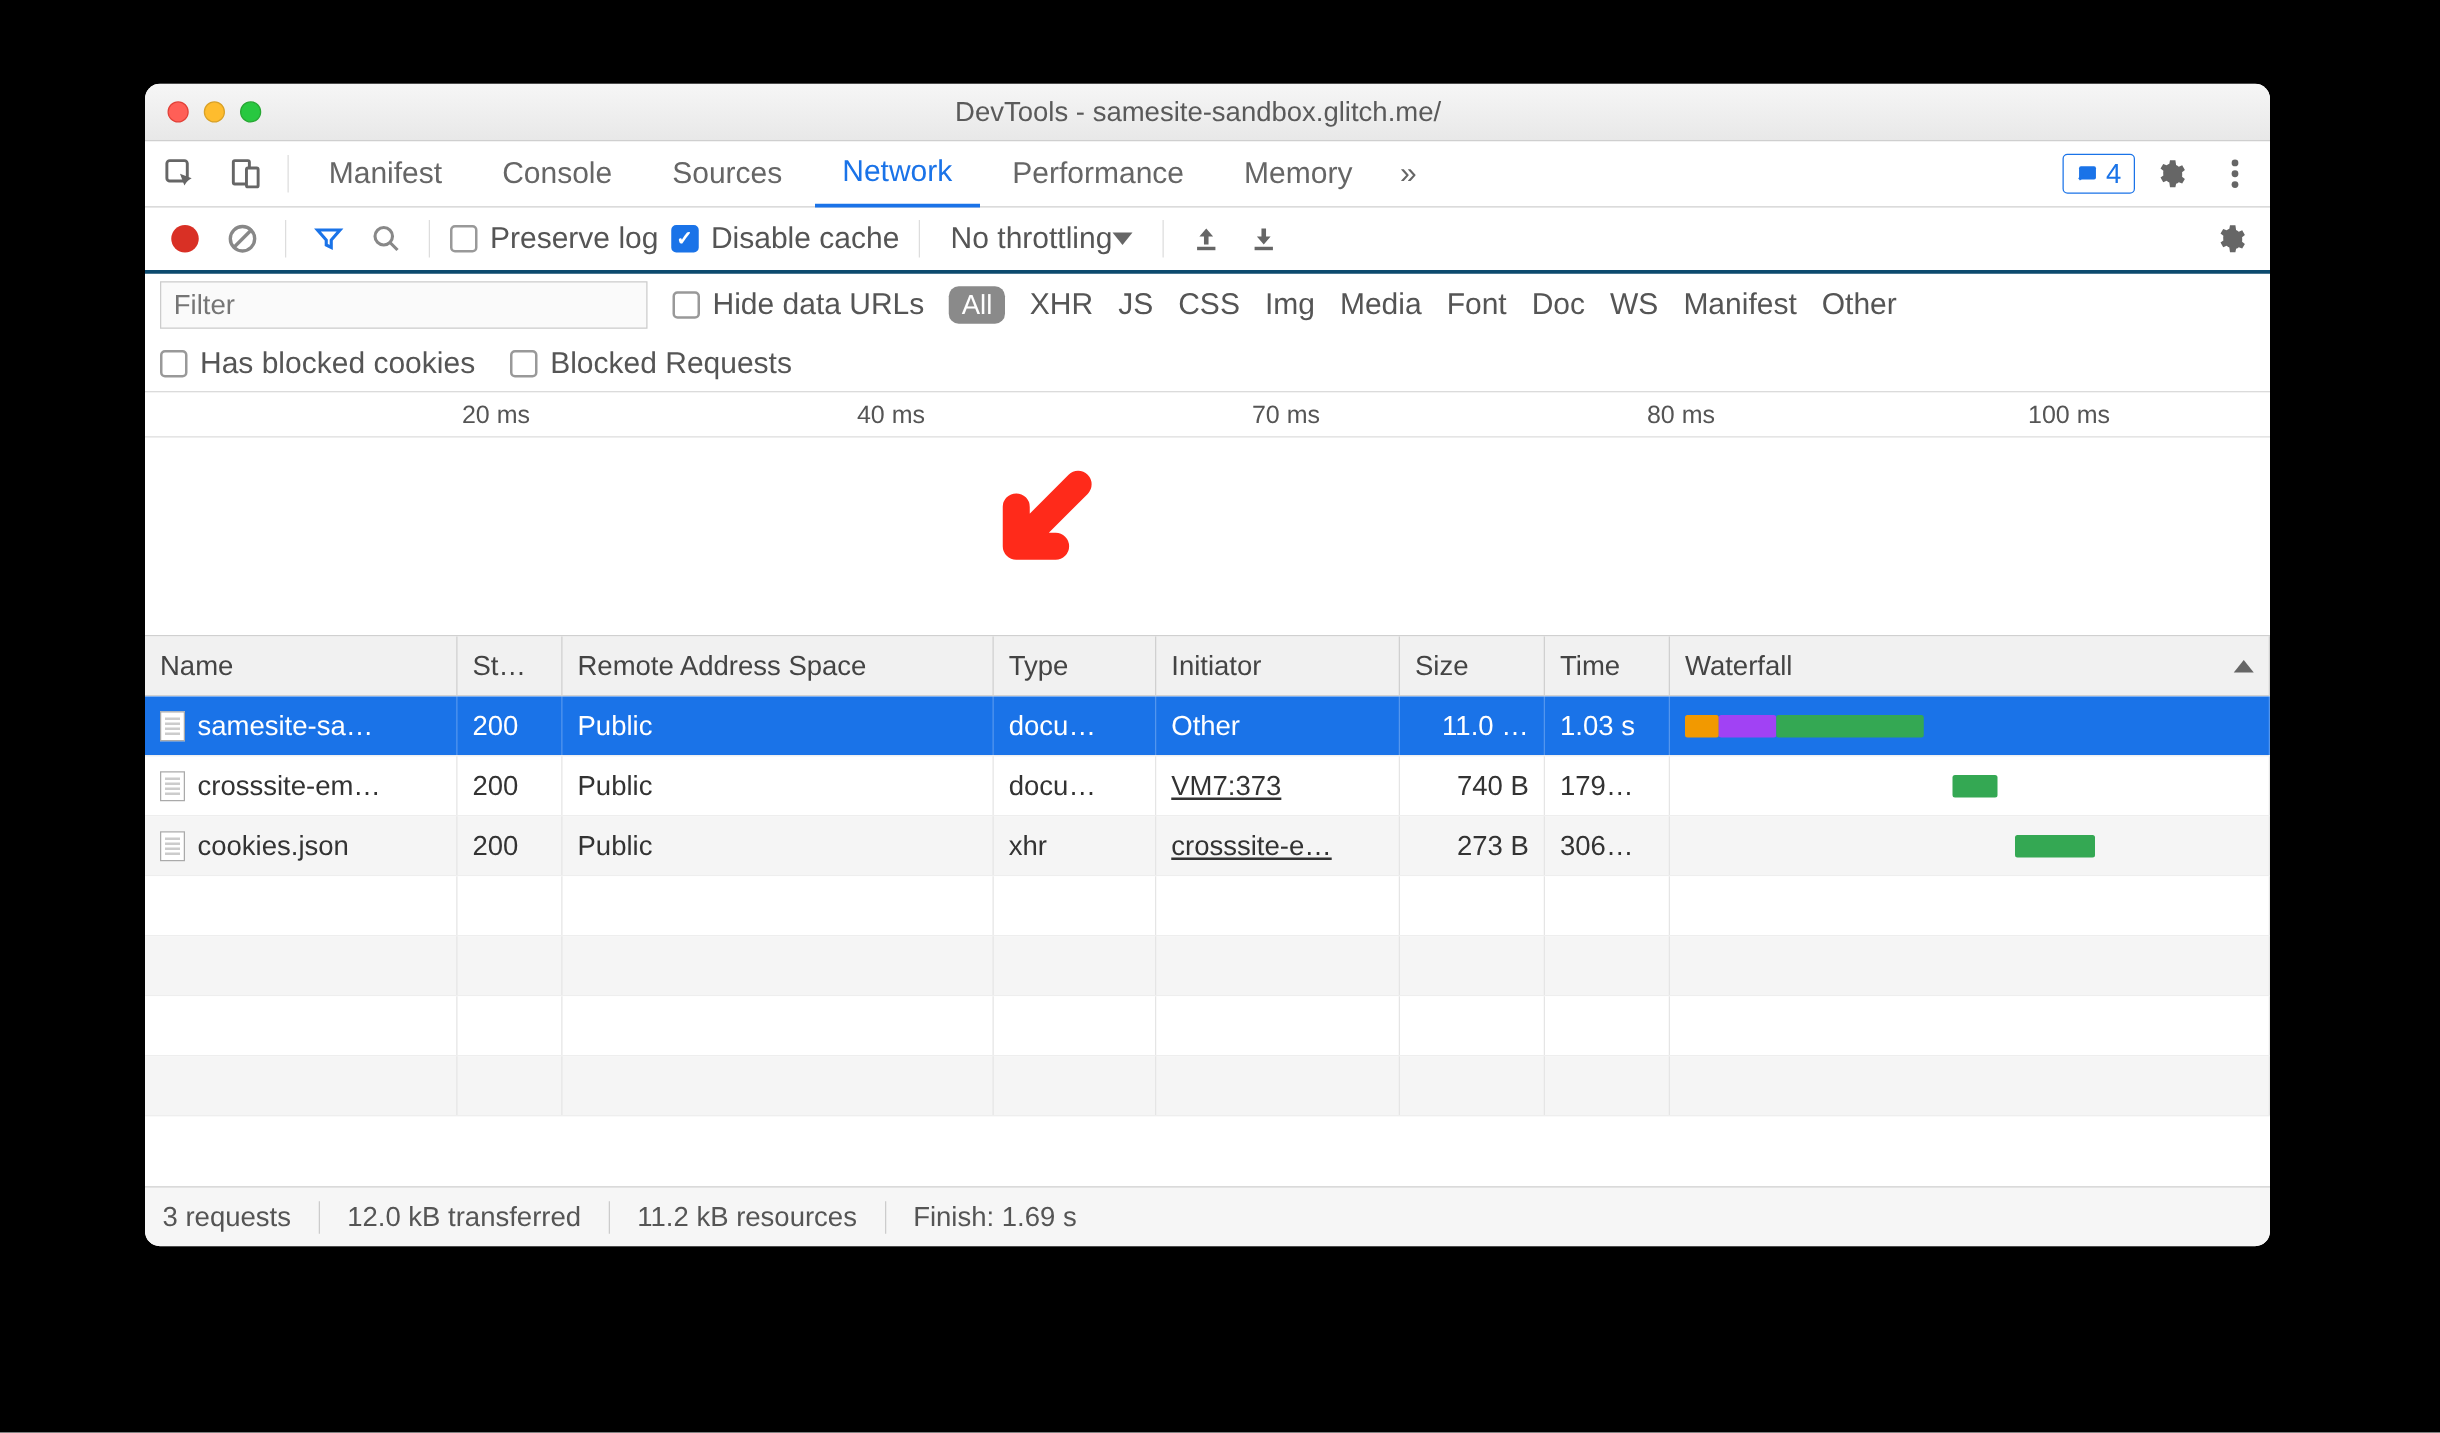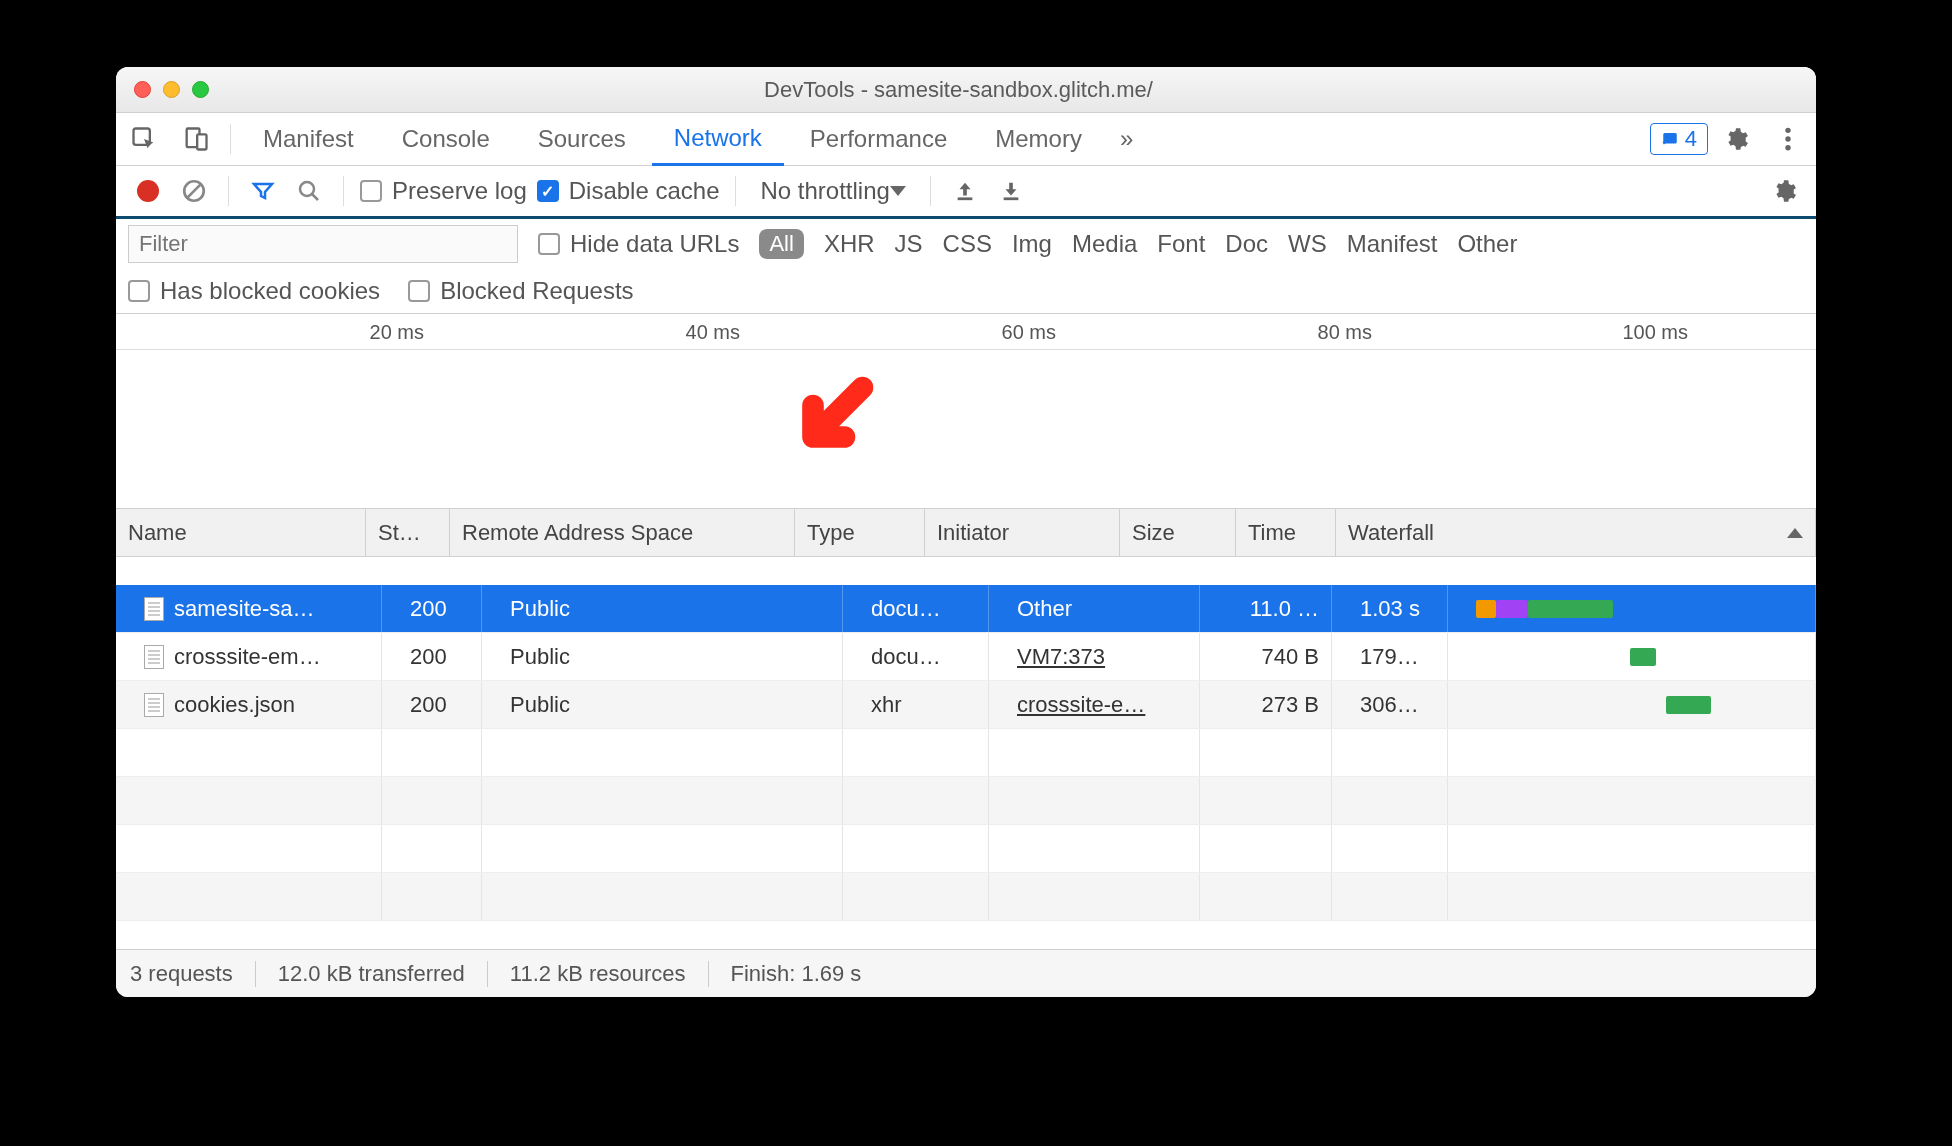--- a/index.html
+++ b/index.html
@@ -54,33 +54,33 @@
   .filter-row2 { width:100%; display:flex; gap:28px; align-items:center; }
   
   .timeline {
     height: 195px; border-bottom:1px solid #d0d0d0; position:relative; background:#fff;
   }
   .timeline-ticks { height:36px; border-bottom:1px solid #ddd; display:flex; font-size:20px; color:#555;}
   .tick { flex:1; text-align:right; padding-right:8px; line-height:36px; border-right: 0; }
   
   .arrow { position:absolute; left:670px; top:60px; }
   
-  .table-wrap { flex:1; display:flex; flex-direction:column;gap:28px; }
+  .table-wrap { flex:1; display:flex; flex-direction:column; }
   .thead { display:flex; height:48px; background:#f1f1f1; border-bottom:1px solid #d0d0d0; font-size:22px; color:#444;}
   .th { border-right:1px solid #d0d0d0; padding:0 12px; display:flex; align-items:center; overflow:hidden; white-space:nowrap; text-overflow:ellipsis;}
   .col-name{width:250px;} .col-status{width:84px;} .col-ras{width:345px;} .col-type{width:130px;}
   .col-init{width:195px;} .col-size{width:116px;} .col-time{width:100px;} .col-wf{flex:1; position:relative;}
   .sort-ind { margin-left:auto; width:0;height:0;border-left:8px solid transparent;border-right:8px solid transparent;border-bottom:10px solid #666;}
   
   .tbody { flex:1; overflow:auto; background:#fff; font-size:22px;}
   .tr { display:flex; height:48px; border-bottom:1px solid #eee; color:#333;}
   .tr:nth-child(odd){ background:#f5f5f5;}
   .tr:nth-child(even){ background:#fff;}
   .tr.selected { background:#1a73e8 !important; color:#fff; }
-  .td { border-right:1px solid #e5e5e5; padding:0 12px; display:flex; align-items:center; overflow:hidden; white-space:nowrap; text-overflow:ellipsis;margin-left:16px;}
+  .td { border-right:1px solid #e5e5e5; padding:0 12px; display:flex; align-items:center; overflow:hidden; white-space:nowrap; text-overflow:ellipsis;}
   .tr.selected .td { border-right-color: rgba(255,255,255,0.25);}
   .file-icon { width:20px; height:24px; border:1px solid #aaa; background:#fff; margin-right:10px; position:relative;}
   .file-icon::before{content:"";position:absolute;top:4px;left:3px;right:3px;height:2px;background:#ccc;box-shadow:0 4px 0 #ccc,0 8px 0 #ccc,0 12px 0 #ccc;}
   .initiator-link { text-decoration: underline; }
   .sz-right { justify-content:flex-end; }
   
   .wf-bar { position:relative; height:22px; width:100%; }
   .seg { position:absolute; top:2px; bottom:2px; border-radius:2px; }
   
   .status-strip {
@@ -231,21 +231,21 @@
         <span class="chk"></span>
           <span>Blocked Requests</span>
       </label>
     </div>
   </div>
 
   <div class="timeline">
     <div class="timeline-ticks">
       <div class="tick">20 ms</div>
       <div class="tick">40 ms</div>
-      <div class="tick">60 ms</div>
+      <div class="tick">70 ms</div>
       <div class="tick">80 ms</div>
       <div class="tick">100 ms</div>
       <div style="width:120px"></div>
     </div>
     <div class="arrow">
       <svg width="90" height="90" viewBox="0 0 100 100">
         <path d="M85 15 L30 70 M30 70 L30 35 M30 70 L65 70" stroke="#ff2a1a" stroke-width="24" stroke-linecap="round" stroke-linejoin="round" fill="none"></path>
       </svg>
     </div>
   </div>

